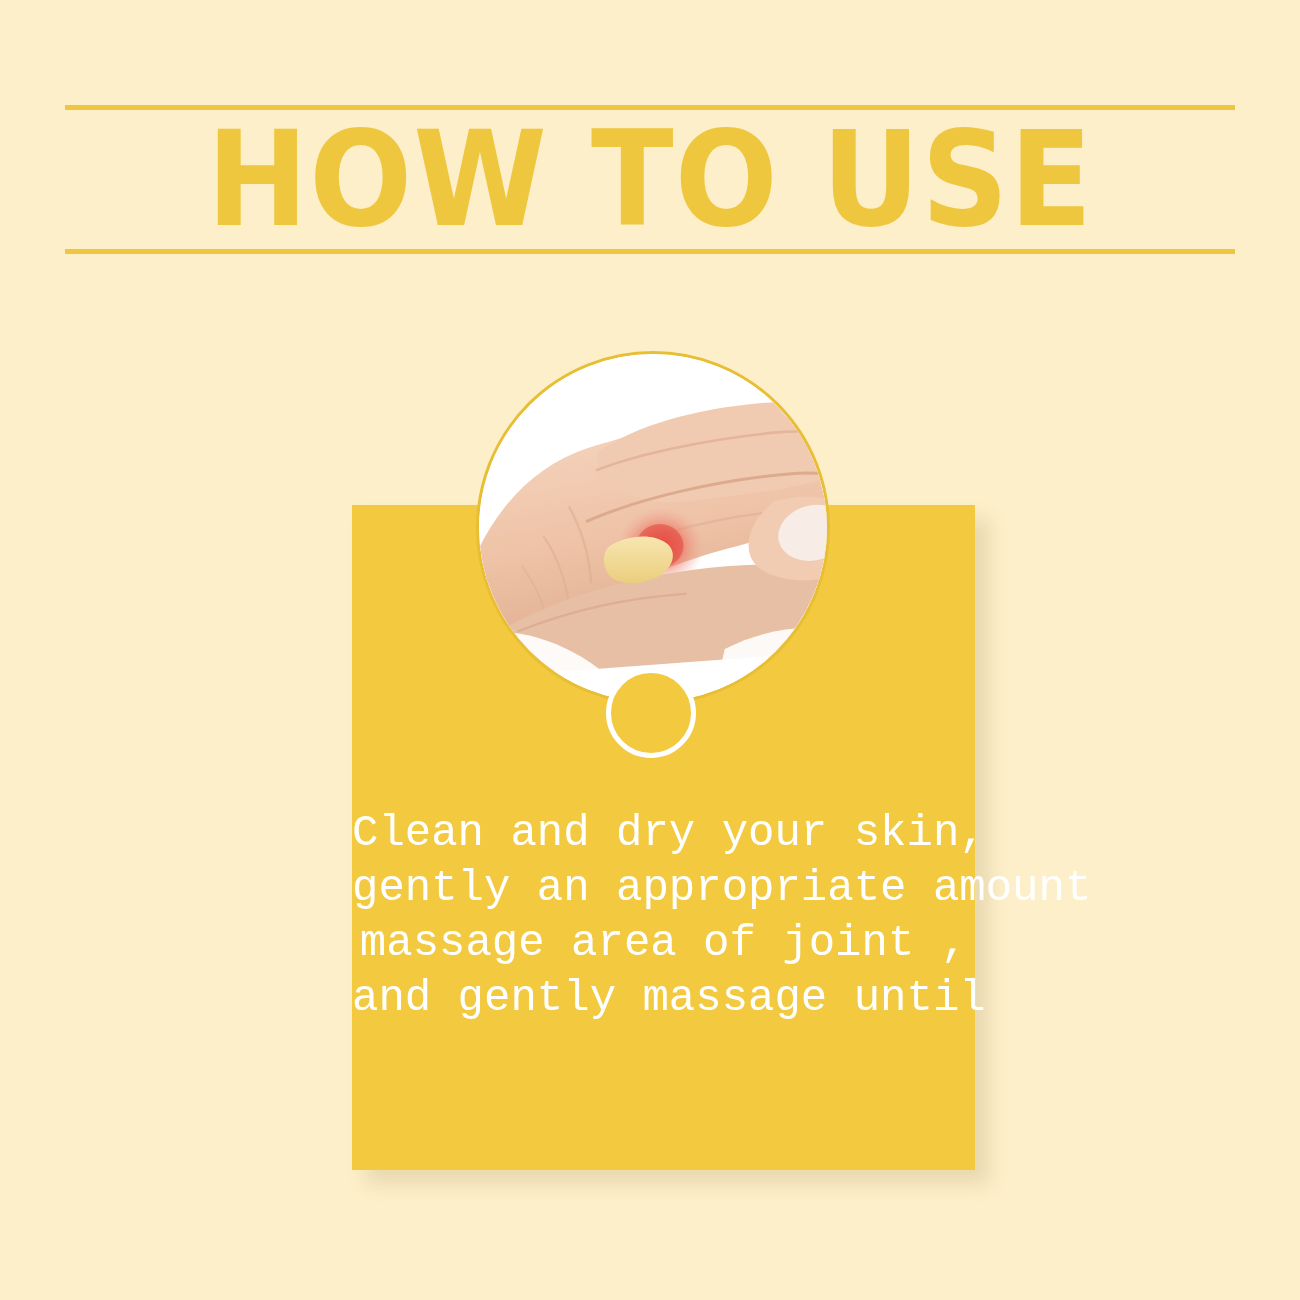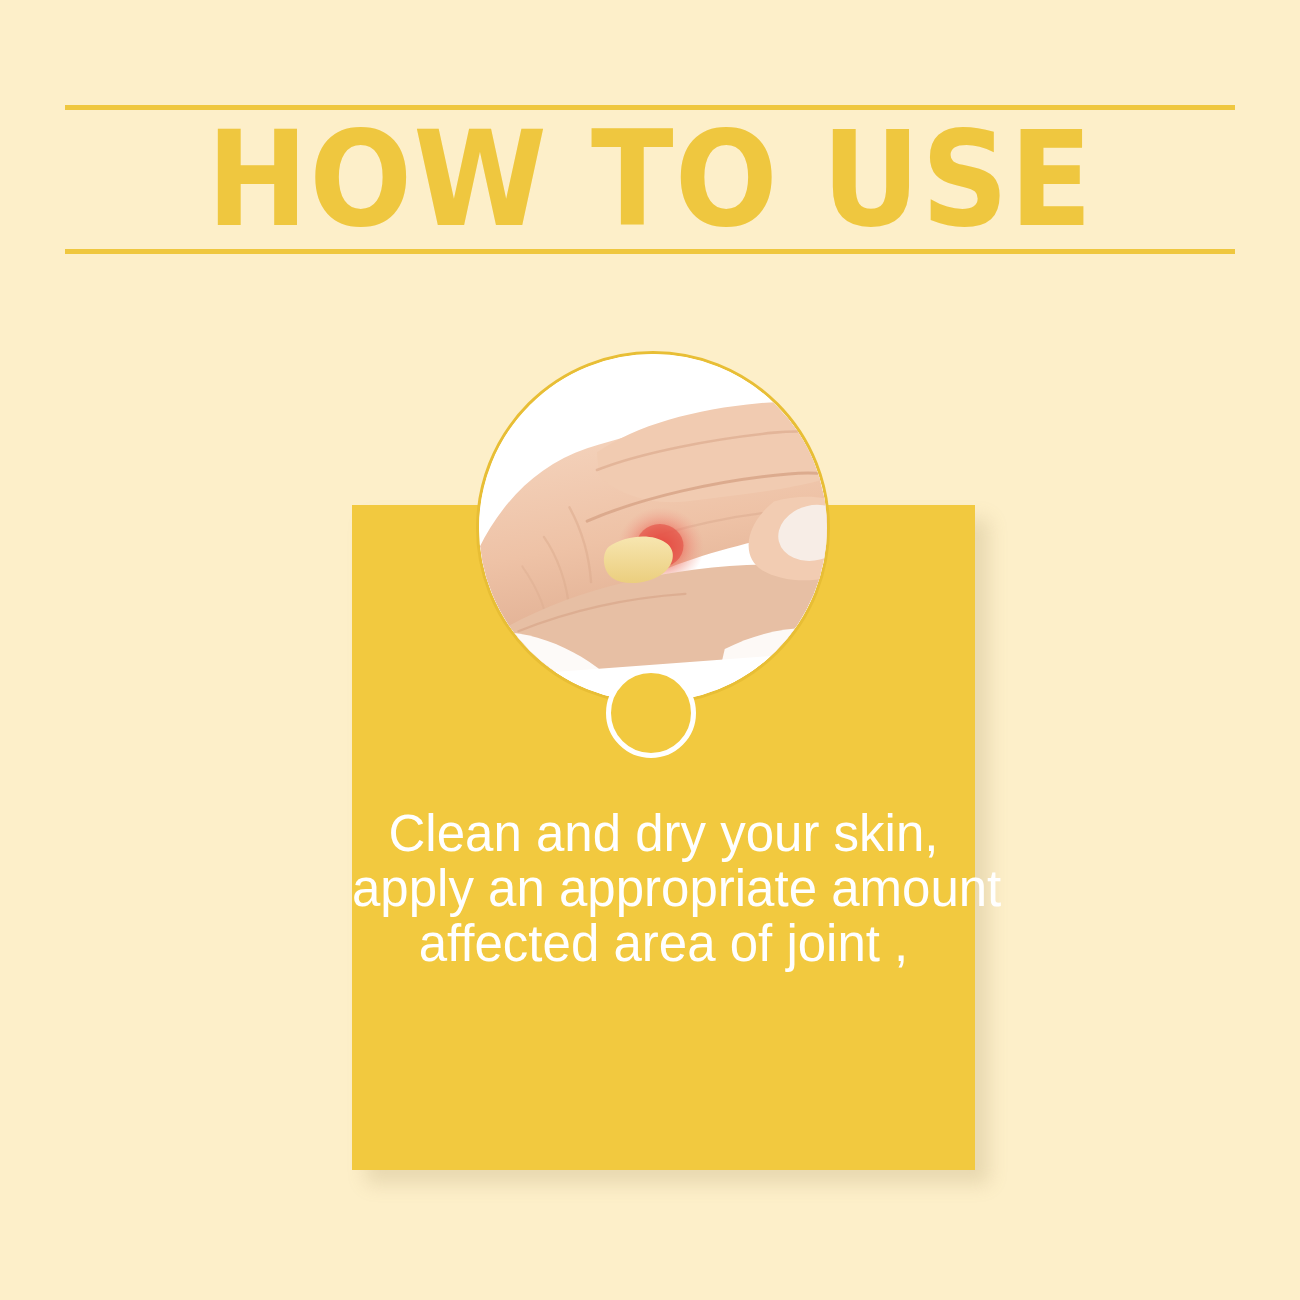--- a/index.html
+++ b/index.html
@@ -103,23 +103,23 @@
   }
 
   
   .instructions {
     position: absolute;
     left: 352px;
     top: 806px;
     width: 623px;
     text-align: center;
     color: #FFFFFF;
-    font-family: Liberation Sans, sans-serif;
+    font-family: Liberation Mono, monospace;
     font-weight: 400;
-    font-size: 51px;
+    font-size: 44px;
     line-height: 55px;
   }
   .instructions .line {
     display: block;
     white-space: nowrap;
   }
 </style>
 </head>
 <body>
 
@@ -194,17 +194,18 @@
                  L -20 360 Z" fill="#FFFFFF" opacity="0.92"></path>
         <path d="M 250 300 C 290 280 330 274 374 282 L 374 360 L 236 360 Z" fill="#FFFFFF" opacity="0.9"></path>
       </g>
     </svg>
   </div>
 
   <div class="accent-circle"></div>
 
   <div class="instructions">
     <span class="line">Clean and dry your skin,</span>
-    <span class="line">apply an appropriate amount</span>
-    <span class="line">affected area of joint ,</span>
+    <span class="line">gently an appropriate amount</span>
+    <span class="line">massage area of joint ,</span>
+    <span class="line">and gently massage until</span>
   </div>
 
 </div>
 
 </body></html>

